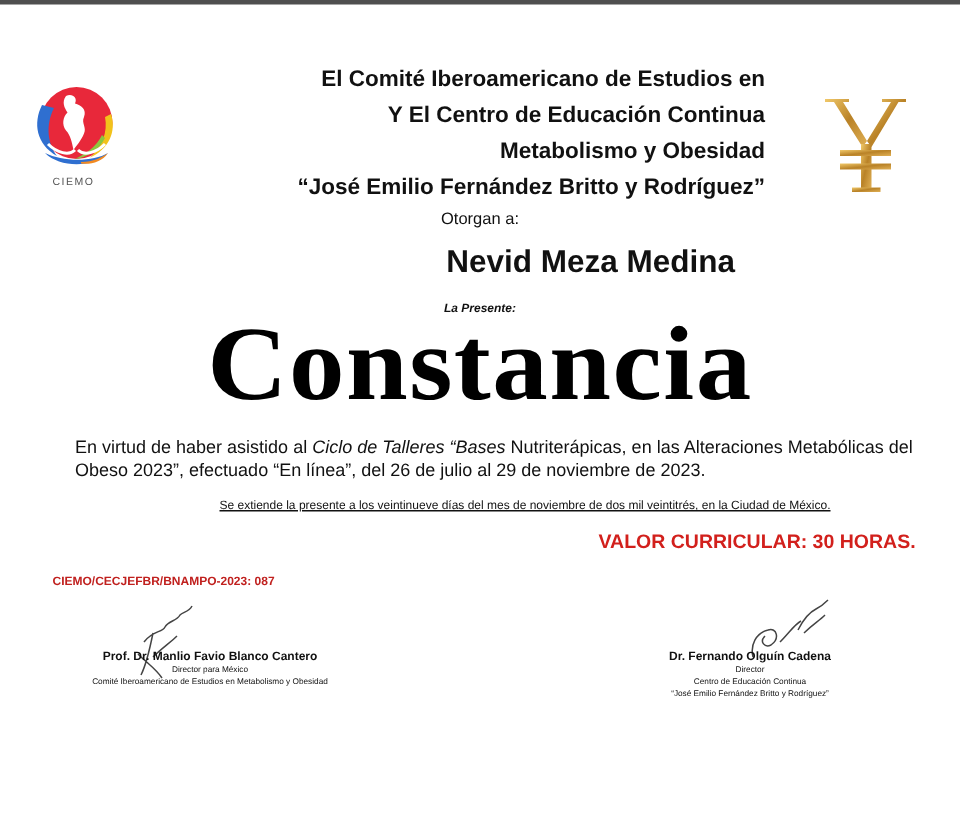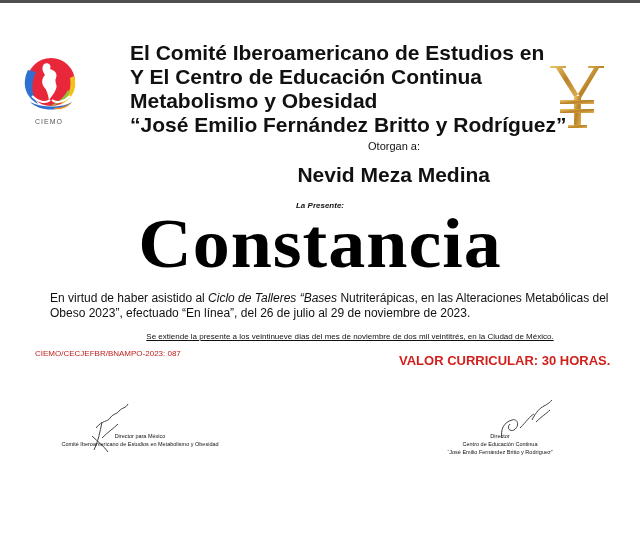--- a/index.html
+++ b/index.html
@@ -42,33 +42,33 @@
     position: absolute;
     left: 548px; top: 62px;
     width: 58px; height: 70px;
   }
 
   
   .header {
     position: absolute;
     left: 130px; top: 41px;
     width: 380px;
-    text-align: left;
-    font-family: "Liberation Sans", sans-serif;
-    font-weight: bold;
-    font-size: 21px;
+    text-align: right;
+    font-family: "Liberation Sans", sans-serif;
+    font-weight: bold;
+    font-size: 15px;
     line-height: 24px;
     color: #111;
   }
   .header .line { display: block; white-space: nowrap; }
   .otorgan {
     position: absolute;
     left: 220px; top: 140px;
     width: 200px;
-    text-align: right;
+    text-align: center;
     font-family: "Liberation Sans", sans-serif;
     font-size: 11px;
     color: #111;
   }
   .recipient {
     position: absolute;
     left: 150px; top: 163px;
     width: 340px;
     text-align: right;
     font-family: "Liberation Sans", sans-serif;
@@ -119,23 +119,23 @@
     width: 580px;
     text-align: center;
     font-family: "Liberation Sans", sans-serif;
     font-size: 8px;
     color: #111;
     text-decoration: underline;
   }
 
   .folio {
     position: absolute;
-    left: 35px; top: 349px;
-    font-family: "Liberation Sans", sans-serif;
-    font-weight: normal;
+    left: 35px; top: 383px;
+    font-family: "Liberation Sans", sans-serif;
+    font-weight: bold;
     font-size: 8px;
     color: #c0201e;
   }
   .valor {
     position: absolute;
     left: 399px; top: 353px;
     font-family: "Liberation Sans", sans-serif;
     font-weight: bold;
     font-size: 13px;
     color: #d2201c;
@@ -236,21 +236,23 @@
 <div class="valor">VALOR CURRICULAR: 30 HORAS.</div>
 
 <svg class="signature-scribble" style="left:88px; top:402px;" width="50" height="52" viewBox="0 0 50 52">
   <path d="M6 48 C10 40, 12 30, 14 20 M8 26 C14 18, 20 20, 22 16 C24 12, 30 12, 32 8 C34 6, 38 6, 40 2 M14 36 C20 30, 26 26, 30 22 M4 34 C10 40, 16 44, 20 50" stroke="#444" stroke-width="1" fill="none"></path>
 </svg>
 <svg class="signature-scribble" style="left:496px; top:398px;" width="60" height="45" viewBox="0 0 60 45">
   <path d="M6 40 C4 32, 8 24, 16 22 C22 20, 24 28, 18 32 C14 34, 10 30, 14 26 M24 30 C30 24, 34 18, 38 16 M36 22 C40 14, 44 10, 48 8 C52 6, 54 4, 56 2 M40 24 C46 18, 50 16, 54 12" stroke="#444" stroke-width="1" fill="none"></path>
 </svg>
 
 <div class="sig-block sig-left">
+  <div class="sig-name">Prof. Dr. Manlio Favio Blanco Cantero</div>
   <div class="sig-sub">Director para México</div>
   <div class="sig-sub">Comité Iberoamericano de Estudios en Metabolismo y Obesidad</div>
 </div>
 
 <div class="sig-block sig-right">
+  <div class="sig-name">Dr. Fernando Olguín Cadena</div>
   <div class="sig-sub">Director</div>
   <div class="sig-sub">Centro de Educación Continua</div>
   <div class="sig-sub">“José Emilio Fernández Britto y Rodríguez”</div>
 </div>
 
 </body></html>

